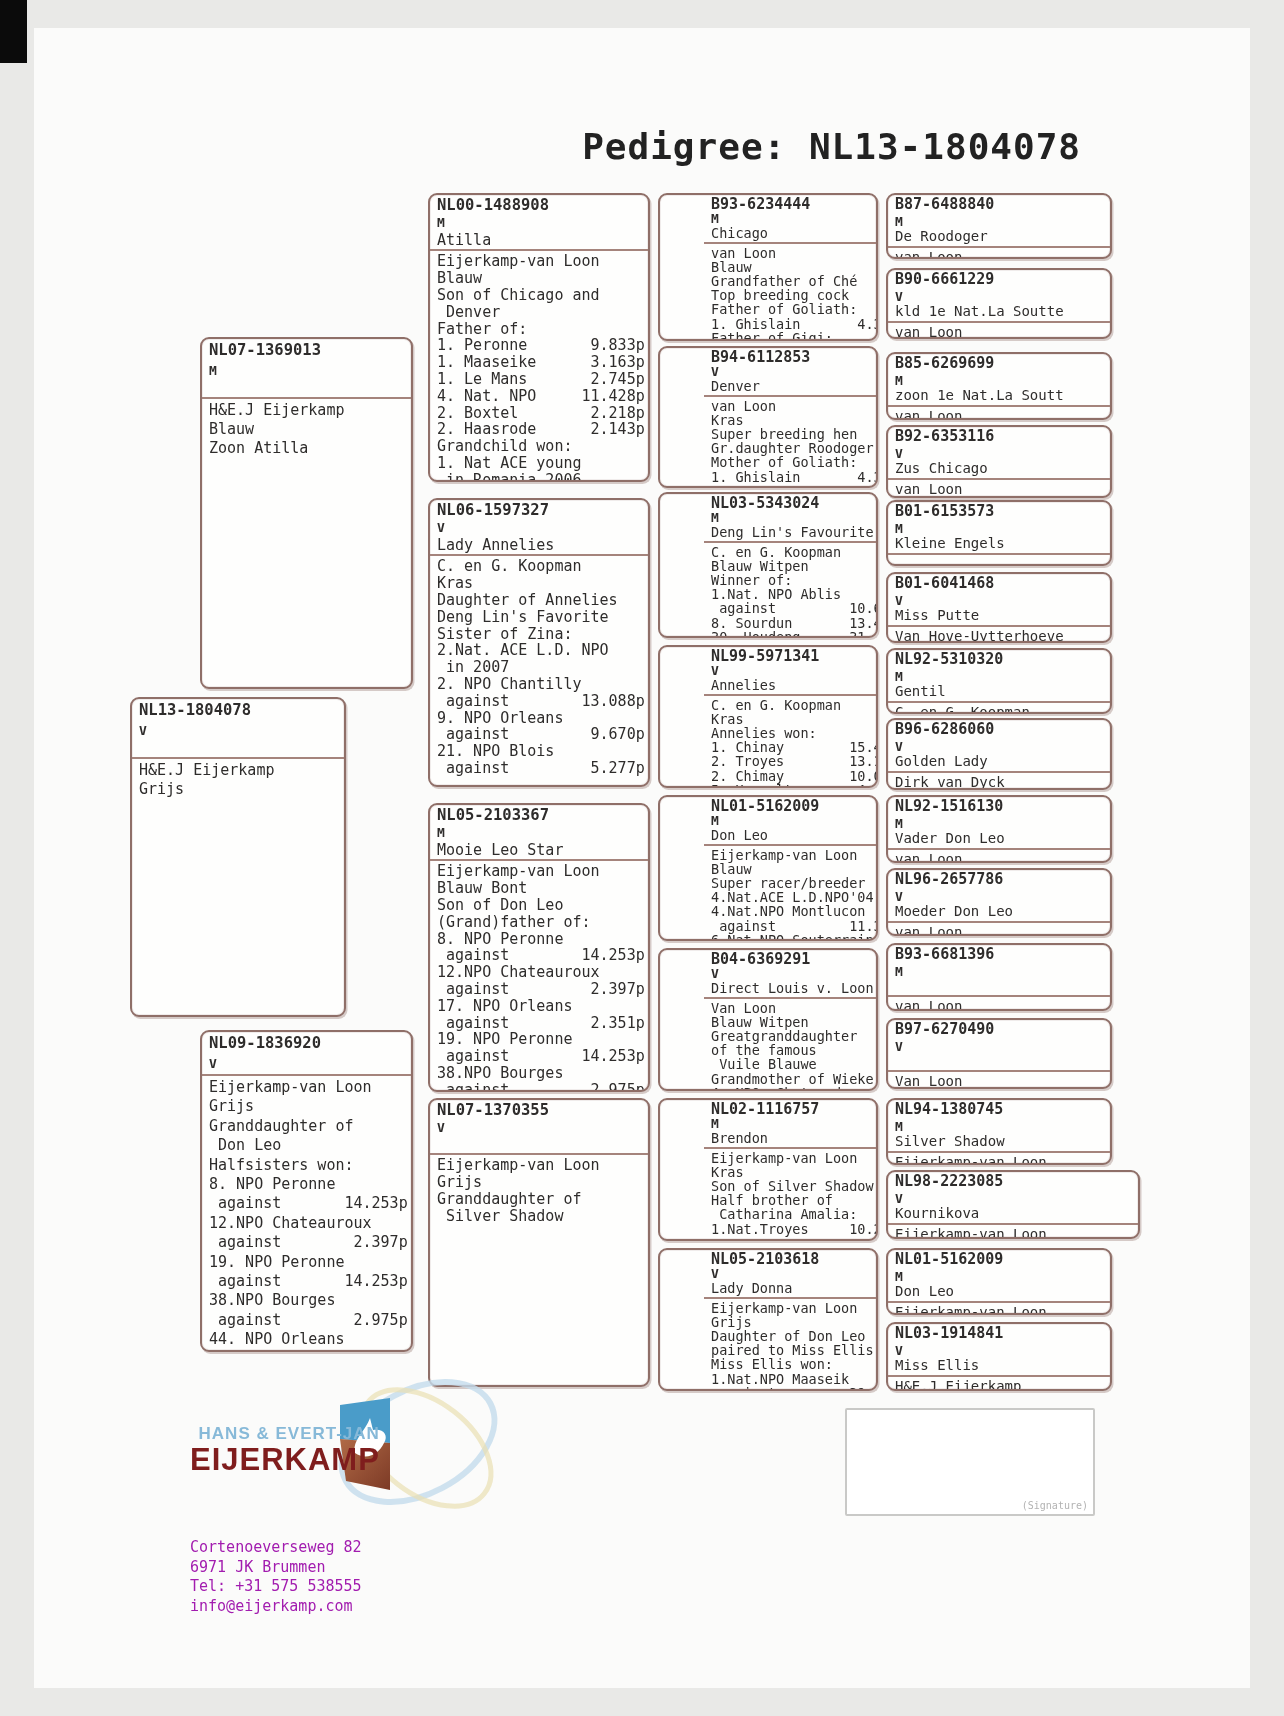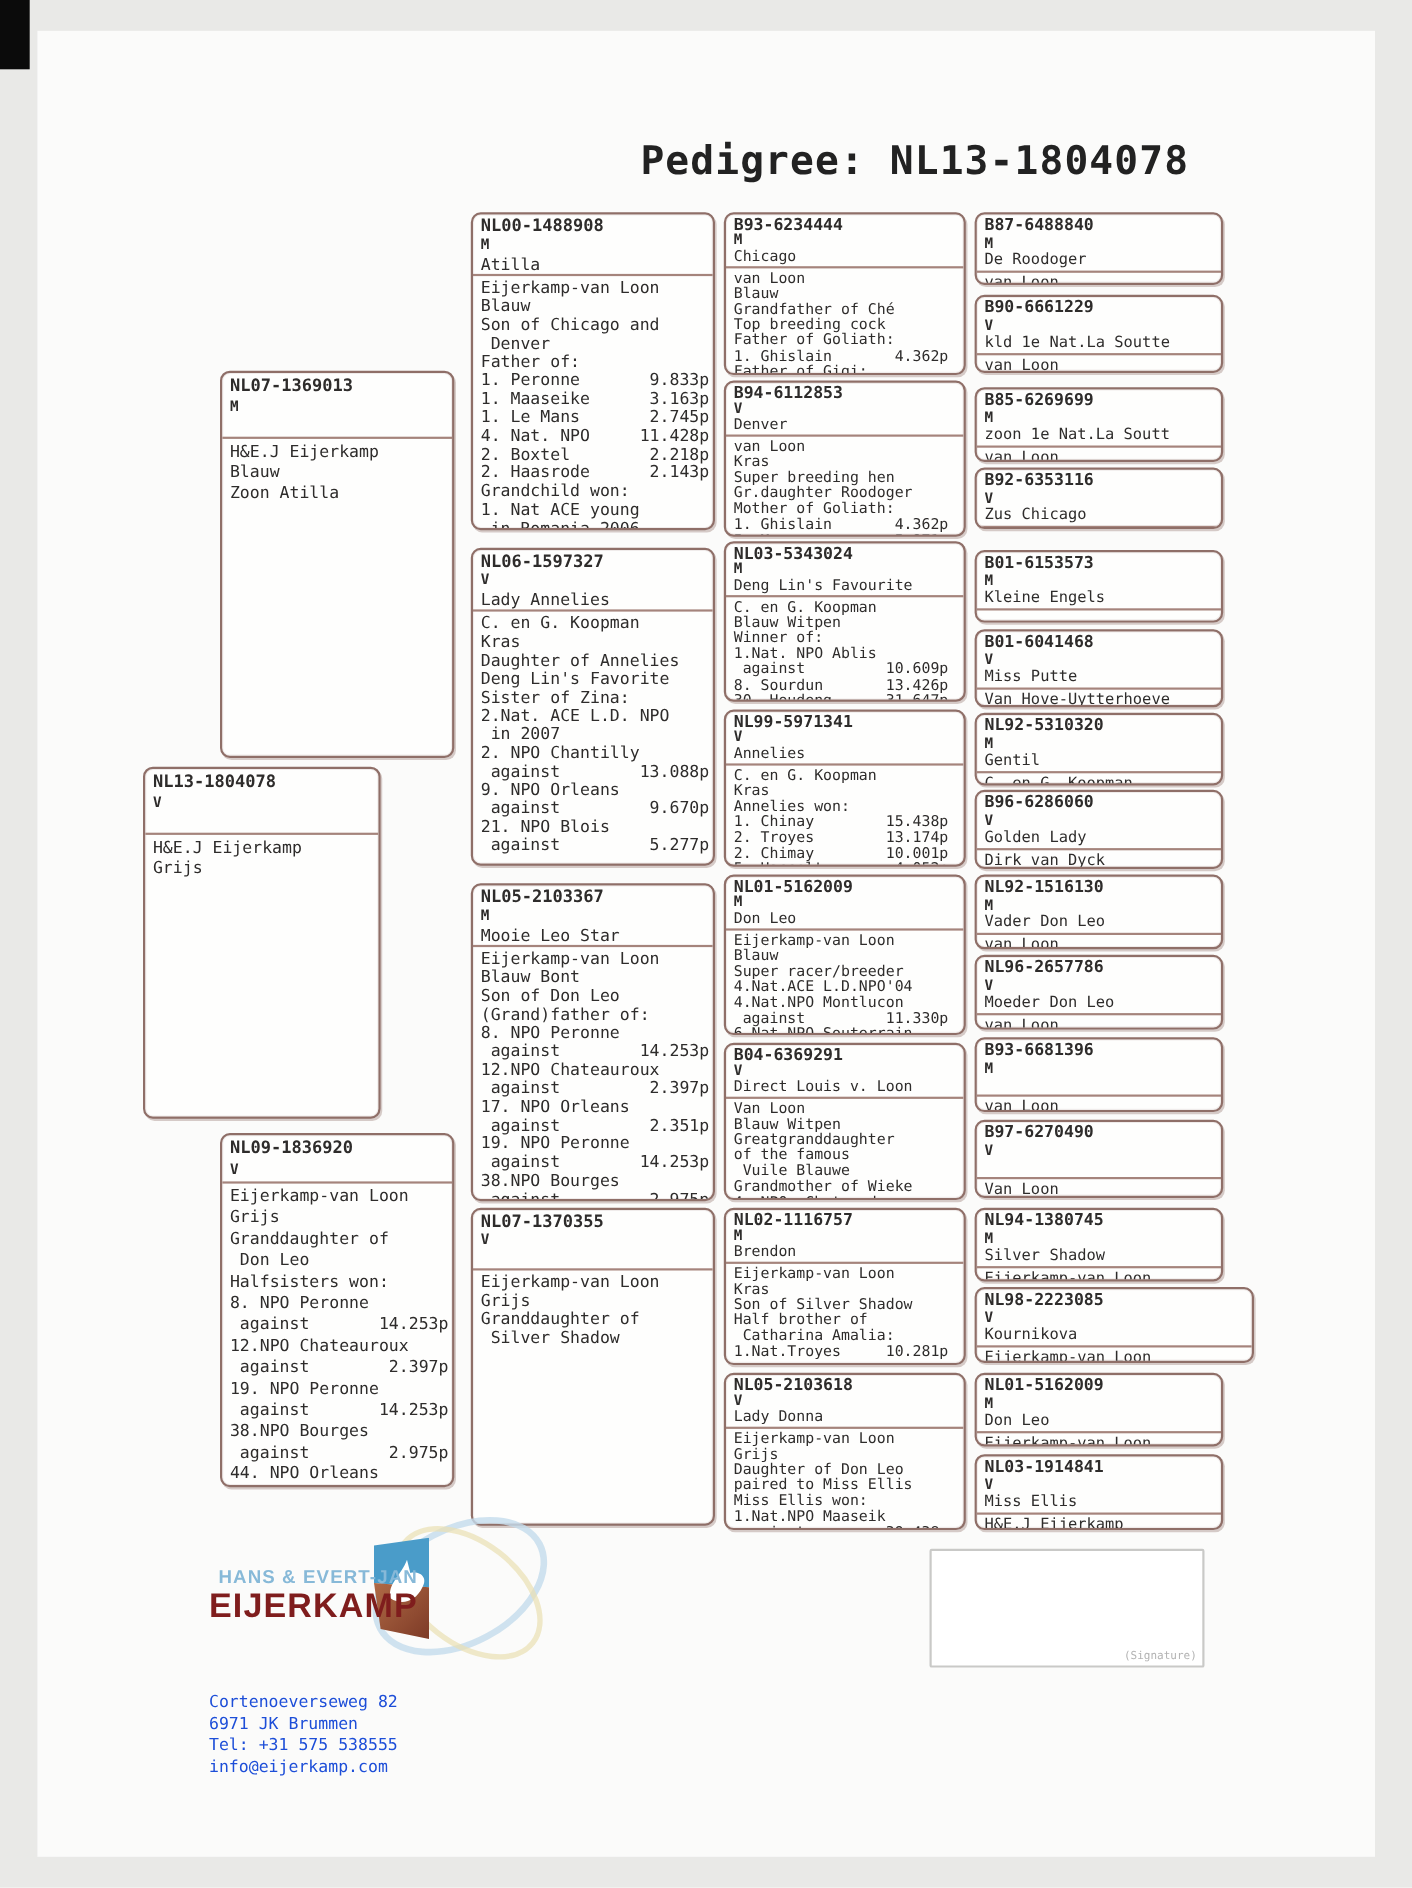--- a/index.html
+++ b/index.html
@@ -37,32 +37,32 @@
   .pbox-idrow{display:flex;justify-content:space-between;align-items:flex-start;flex-direction:column;}
   .pbox-id{font-weight:bold;}
   .pbox-sex{font-weight:bold;font-size:13px;padding-top:1px;}
   .pbox-name{white-space:pre;min-height:1.05em;}
   .pbox-sep{border-top:2px solid #a5847c;margin:1px 0 1px 0;}
   .pbox-body{padding:1px 7px 2px 7px;white-space:pre;overflow:hidden;}
   .c1{font-size:15px;line-height:19px;}
   .c1 .pbox-id{font-size:15.5px;}
   .c2{font-size:15px;line-height:16.8px;}
   .c2 .pbox-id{font-size:15.5px;}
-  .c3{font-size:13.5px;line-height:14.2px;}
+  .c3{font-size:13.5px;line-height:14.2px;padding-left:44px;}
   .c3 .pbox-id{font-size:15px;}
   .c4{font-size:14px;line-height:15.5px;}
   .c4 .pbox-id{font-size:15px;}
   .logo-swoosh{position:absolute;left:330px;top:1362px;}
   .dove-badge{position:absolute;left:337px;top:1398px;}
   .logo-text{position:absolute;left:190px;top:1424px;font-family:Liberation Sans, sans-serif;text-align:right;}
   .logo-line1{color:#87b9d8;font-weight:bold;font-size:17px;letter-spacing:1px;white-space:nowrap;}
   .logo-line2{color:#7f1d1d;font-weight:bold;font-size:31px;letter-spacing:1px;margin-top:-2px;white-space:nowrap;}
   .address{
     position:absolute;left:190px;top:1538px;
-    font-size:15px;line-height:19.5px;color:#1d4ed8;white-space:pre;
+    font-size:15px;line-height:19.5px;color:#a21caf;white-space:pre;
   }
   .signature-box{
     position:absolute;left:845px;top:1408px;width:250px;height:108px;
     background:#ffffff;border:2px solid #c9c9c7;border-radius:2px;
     box-sizing:border-box;
   }
   .signature-label{
     position:absolute;right:5px;bottom:3px;
     font-size:10px;color:#b3b3b3;
   }
@@ -382,21 +382,21 @@
   <div class="pbox-head">
       <div class="pbox-idrow">
         <span class="pbox-id">B85-6269699</span>
         <span class="pbox-sex">M</span>
       </div>
       <div class="pbox-name">zoon 1e Nat.La Soutt</div>
     </div>
   <div class="pbox-sep"></div>
   <div class="pbox-body">van Loon</div>
 </div>
-<div class="pbox c4" style="left:886px;top:425px;width:226px;height:56px">
+<div class="pbox c4" style="left:886px;top:425px;width:226px;height:73px">
   <div class="pbox-head">
       <div class="pbox-idrow">
         <span class="pbox-id">B92-6353116</span>
         <span class="pbox-sex">V</span>
       </div>
       <div class="pbox-name">Zus Chicago</div>
     </div>
   <div class="pbox-sep"></div>
   <div class="pbox-body">van Loon
 Blauw</div>

